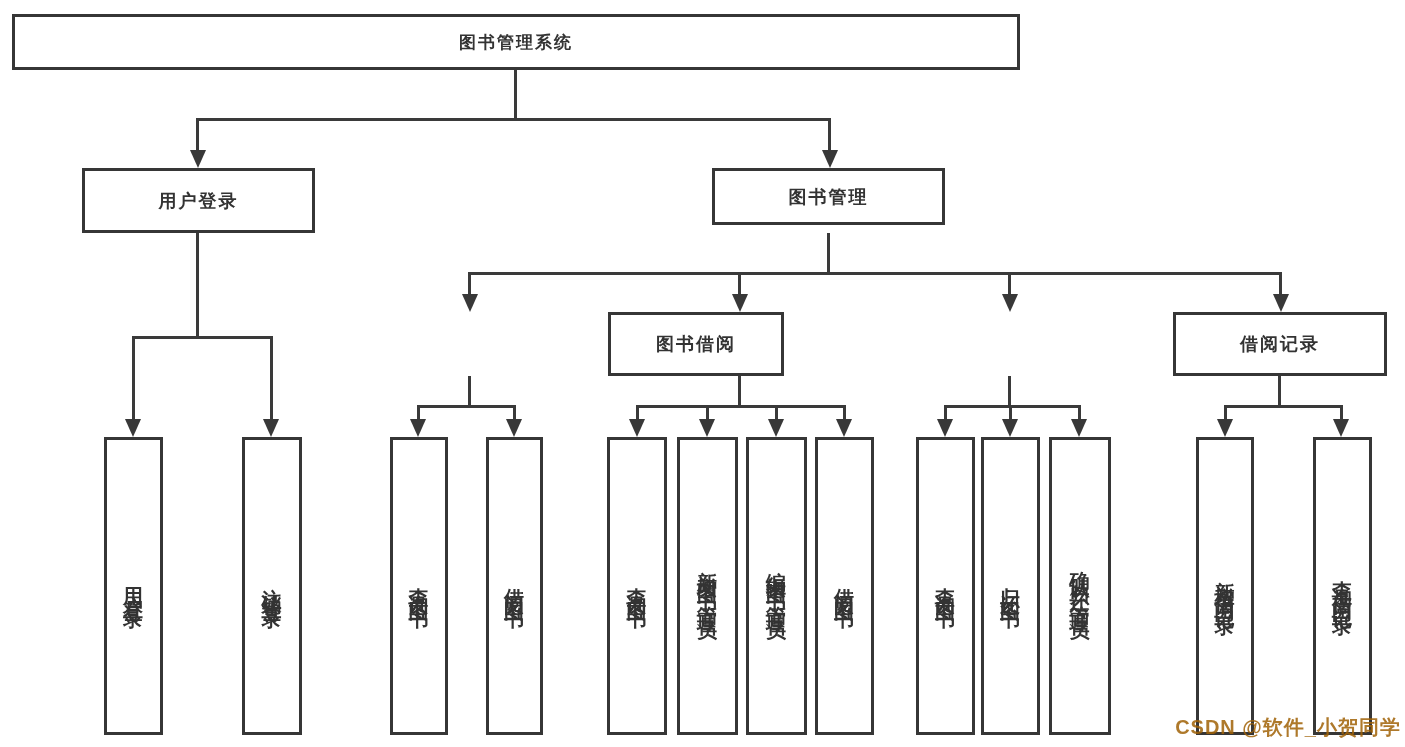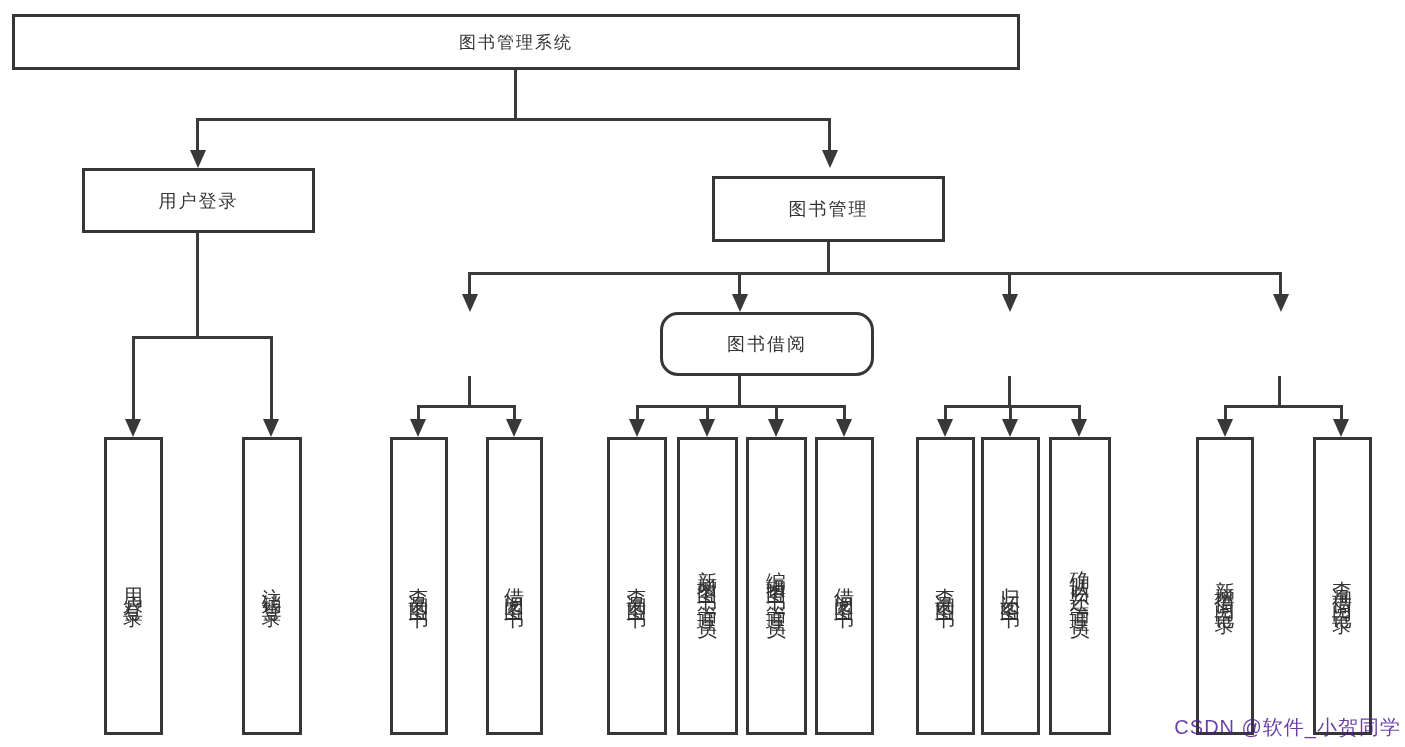--- a/index.html
+++ b/index.html
@@ -4,20 +4,21 @@
 <style>
   * { margin: 0; padding: 0; box-sizing: border-box; }
   html, body { background: #ffffff; }
   #canvas {
     position: relative;
     width: 1405px;
     height: 747px;
     background: #ffffff;
     font-family: "Liberation Sans", "DejaVu Sans", sans-serif;
     overflow: hidden;
+    font-weight: bold;
   }
   
   .box {
     position: absolute;
     border: 3px solid #363636;
     background: #ffffff;
     display: flex;
     align-items: center;
     justify-content: center;
     color: #333333;
@@ -61,42 +62,43 @@
     border-right: 8px solid transparent;
     border-top: 18px solid #383838;
     z-index: 1;
   }
   
   .watermark {
     position: absolute;
     right: 4px;
     bottom: 6px;
     font-size: 20px;
-    color: #4c1d95;
+    color: #a16207;
     opacity: 0.85;
     letter-spacing: 1px;
     z-index: 5;
     white-space: nowrap;
   }
 </style>
 </head>
 <body>
 
 <div id="canvas">
 
   <div class="box root" style="left:12px; top:14px; width:1008px; height:56px;">图书管理系统</div>
 
   <div class="box lvl" style="left:82px; top:168px; width:233px; height:65px;">用户登录</div>
 
-  <div class="box lvl" style="left:712px; top:176px; width:233px; height:66px;">图书管理</div>
-
-
-  <div class="box lvl" style="left:660px; top:312px; width:214px; height:64px;border-radius:18px;">图书借阅</div>
-
-
+  <div class="box lvl" style="left:712px; top:168px; width:233px; height:57px;">图书管理</div>
+
+
+  <div class="box lvl" style="left:608px; top:312px; width:176px; height:64px;">图书借阅</div>
+
+
+  <div class="box lvl" style="left:1173px; top:312px; width:214px; height:64px;">借阅记录</div>
 
   <div class="leaf" style="left:104px; width:59px;">
     <span>用户登录</span>
   </div>
   <div class="leaf" style="left:242px; width:60px;">
     <span>注销登录</span>
   </div>
 
   <div class="leaf" style="left:390px; width:58px;">
     <span>查询图书</span>

